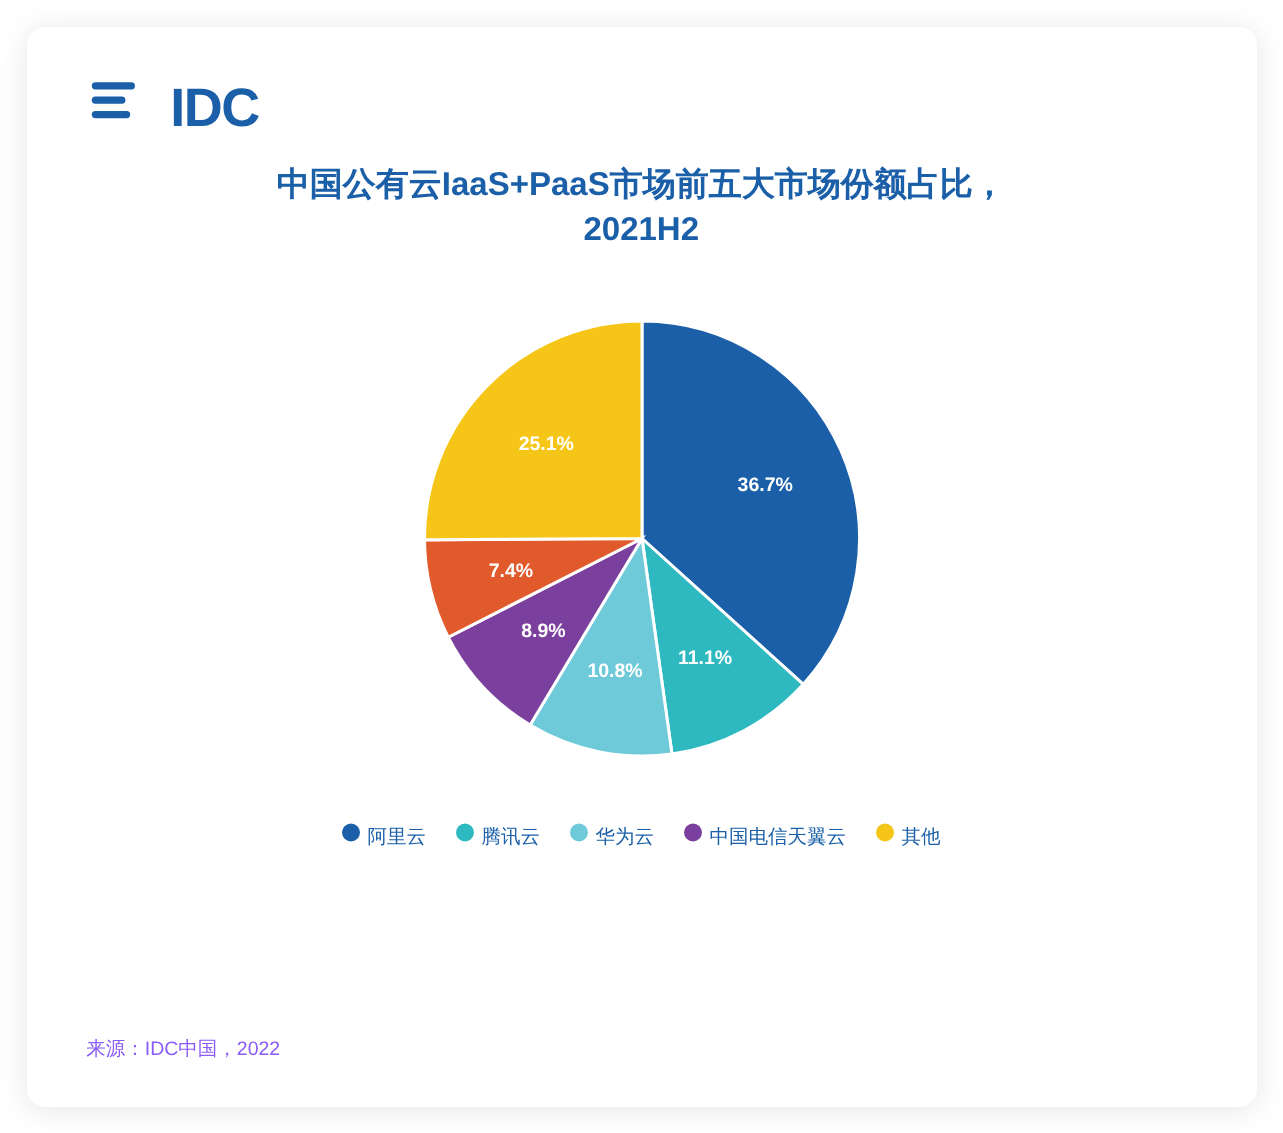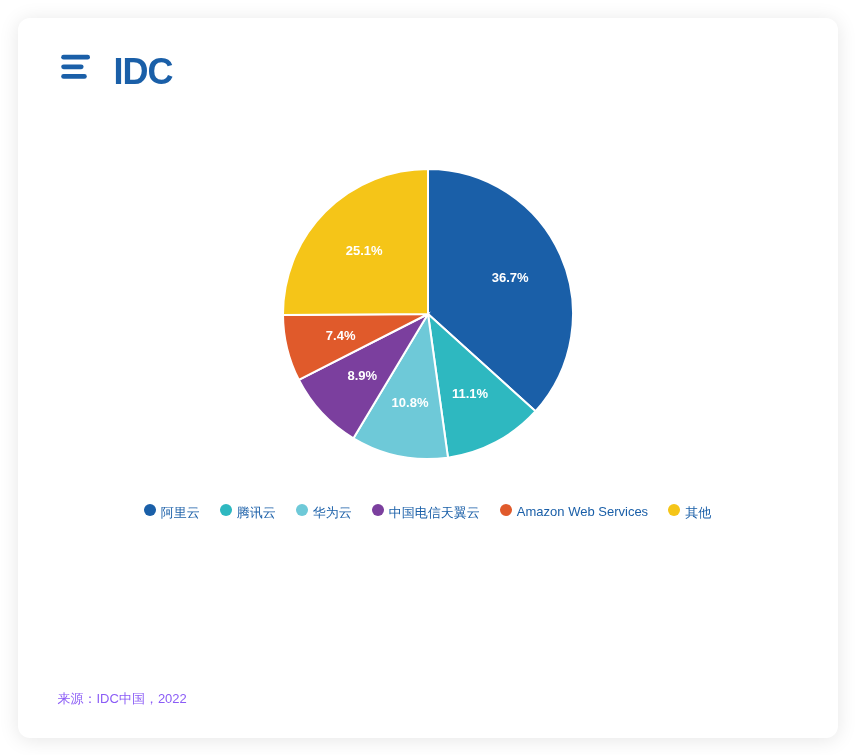--- a/index.html
+++ b/index.html
@@ -20,21 +20,21 @@
       box-shadow: 0 2px 20px rgba(0,0,0,0.1);
       padding: 30px 40px;
       display: flex;
       flex-direction: column;
       align-items: flex-start;
     }
     .logo {
       display: flex;
       align-items: center;
       gap: 8px;
-      margin-bottom: 28px;
+      margin-bottom: 12px;
     }
     .logo-icon {
       width: 48px;
       height: 48px;
     }
     .logo-text {
       font-size: 36px;
       font-weight: 700;
       color: #1a5fa8;
       letter-spacing: -1px;
@@ -91,20 +91,22 @@
     <svg class="logo-icon" viewBox="0 0 60 55" xmlns="http://www.w3.org/2000/svg">
 
       <rect x="4" y="6" width="36" height="6" rx="3" fill="#1a5fa8"></rect>
       <rect x="4" y="18" width="28" height="6" rx="3" fill="#1a5fa8"></rect>
       <rect x="4" y="30" width="32" height="6" rx="3" fill="#1a5fa8"></rect>
     </svg>
     <span class="logo-text">IDC</span>
   </div>
 
   <div class="chart-title">
+    <div>中国公有云IaaS+PaaS市场前五大市场份额占比，</div>
+    <div>2021H2</div>
   </div>
 
   <div class="chart-container">
     <svg id="pie-chart" width="380" height="340" viewBox="0 0 380 340" xmlns="http://www.w3.org/2000/svg">
     <path d="M190,170 L190,25 A145,145 0 0,1 297.55255704711726,267.24940859782436 Z" fill="#1a5fa8" stroke="#fff" stroke-width="2"></path>
         <text x="272.1659830356381" y="133.5203997858086" text-anchor="middle" dominant-baseline="central" fill="#fff" font-size="13" font-weight="600" font-family="Microsoft YaHei, Arial, sans-serif">36.7%</text>
         <path d="M190,170 L297.55255704711726,267.24940859782436 A145,145 0 0,1 209.97959214927263,313.6169067260144 Z" fill="#2eb8c0" stroke="#fff" stroke-width="2"></path>
         <text x="232.0668903020256" y="249.45053014497353" text-anchor="middle" dominant-baseline="central" fill="#fff" font-size="13" font-weight="600" font-family="Microsoft YaHei, Arial, sans-serif">11.1%</text>
         <path d="M190,170 L209.97959214927263,313.6169067260144 A145,145 0 0,1 115.40626760168166,294.3413651480796 Z" fill="#6ec9d8" stroke="#fff" stroke-width="2"></path>
         <text x="172.04607275175488" y="258.0889692093438" text-anchor="middle" dominant-baseline="central" fill="#fff" font-size="13" font-weight="600" font-family="Microsoft YaHei, Arial, sans-serif">10.8%</text>
@@ -128,23 +130,19 @@
       </div>
       <div class="legend-item">
         <span class="legend-dot" style="background: rgb(110, 201, 216);"></span>
         <span>华为云</span>
       </div>
       <div class="legend-item">
         <span class="legend-dot" style="background: rgb(123, 63, 158);"></span>
         <span>中国电信天翼云</span>
       </div>
       <div class="legend-item">
-        <span class="legend-dot" style="background: rgb(224, 90, 43);"></span>
-        <span>Amazon Web Services</span>
-      </div>
-      <div class="legend-item">
         <span class="legend-dot" style="background: rgb(245, 197, 24);"></span>
         <span>其他</span>
       </div>
     </div>
 
   <div class="source">来源：IDC中国，2022</div>
 </div>
 
 </body></html>

